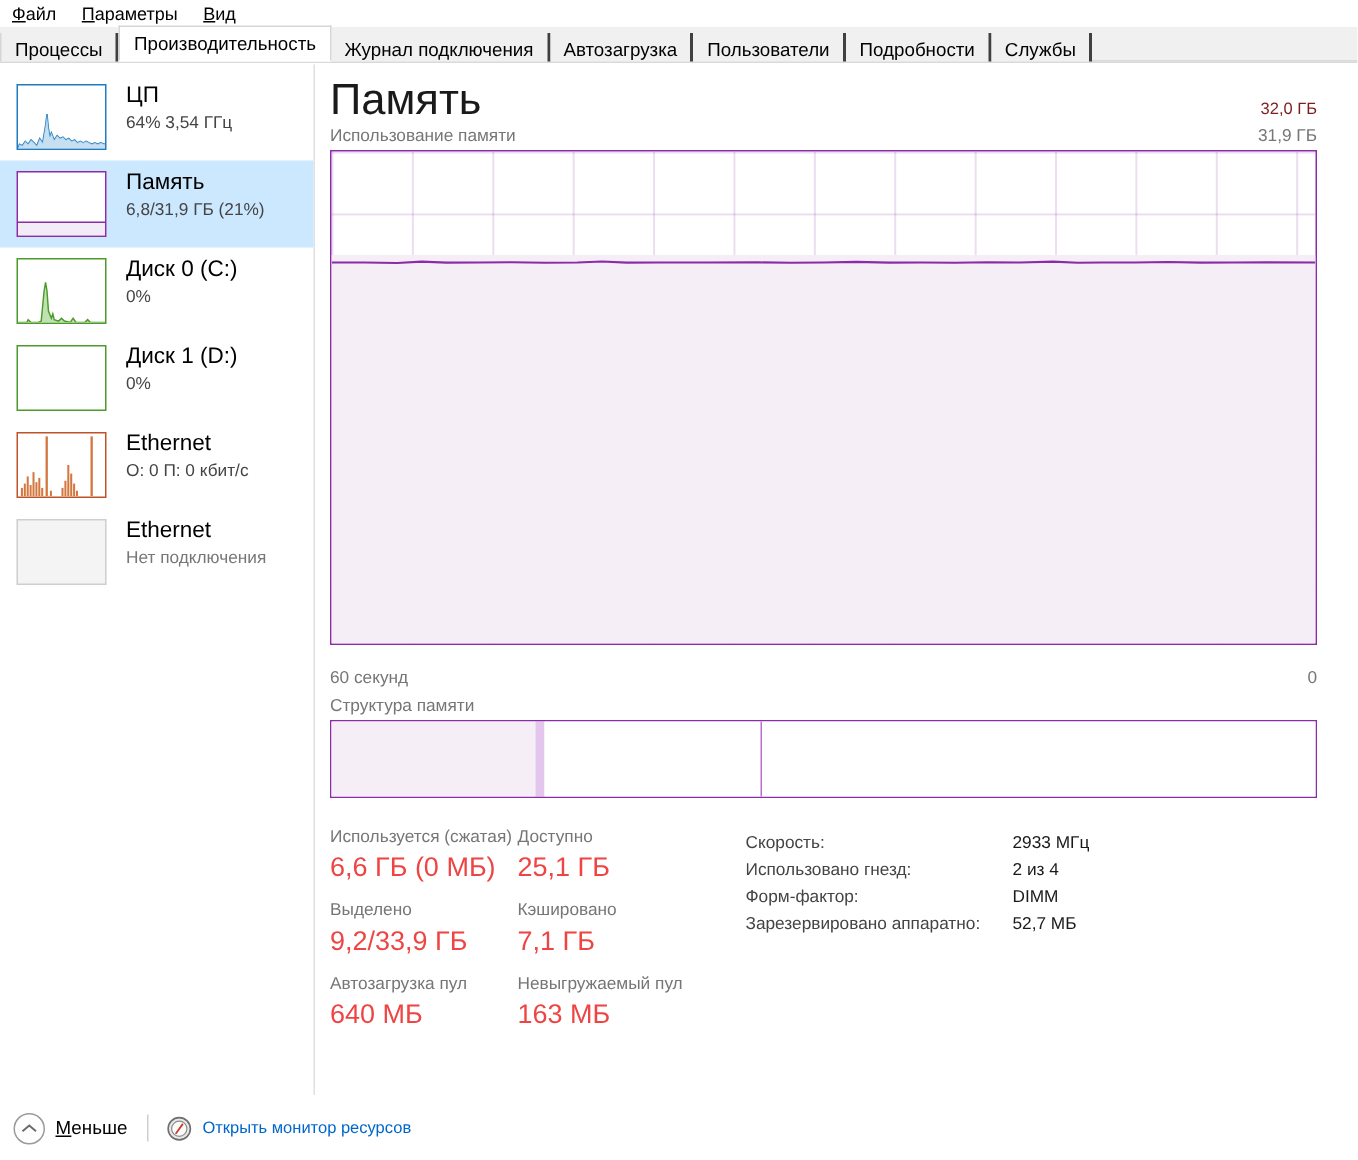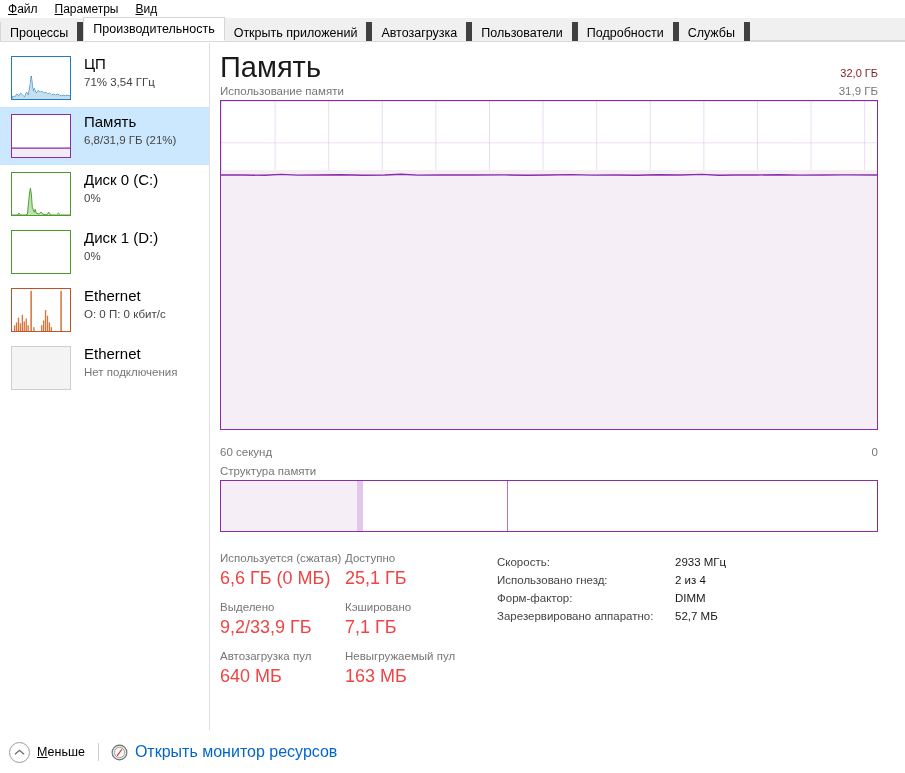--- a/index.html
+++ b/index.html
@@ -51,21 +51,21 @@
     content: "";
     position: absolute;
     left: 0; right: 0; bottom: 0;
     height: 1px;
     background: #d9d9d9;
   }
   .tab {
     font-size: 12.5px;
     padding: 3px 9px 4px 9px;
     background: #f0f0f0;
-    border-right: 6px solid #404040;
+    border-right: 2px solid #404040;
     color: #000;
     line-height: 16px;
     height: 19px;
     box-sizing: border-box;
     cursor: default;
     white-space: nowrap;
     position: relative;
     z-index: 2;
   }
   .tab:first-child { border-left: 1px solid #d6d6d6; }
@@ -300,21 +300,21 @@
     display: flex;
     align-items: center;
     cursor: pointer;
   }
   #res-icon {
     width: 17px; height: 17px;
     margin-right: 7px;
     flex: 0 0 auto;
   }
   #res-label {
-    font-size: 16px;
+    font-size: 11px;
     color: #0066cc;
   }
 </style>
 </head>
 <body>
 
 <div id="menubar">
   <div class="menu-item">
     <span class="ul">Ф</span><span>айл</span>
   </div>
@@ -322,41 +322,41 @@
     <span class="ul">П</span><span>араметры</span>
   </div>
   <div class="menu-item">
     <span class="ul">В</span><span>ид</span>
   </div>
 </div>
 
 <div id="tabstrip">
   <div class="tab">Процессы</div>
   <div class="tab active">Производительность</div>
-  <div class="tab">Открыть приложений</div>
+  <div class="tab">Журнал подключения</div>
   <div class="tab">Автозагрузка</div>
   <div class="tab">Пользователи</div>
   <div class="tab">Подробности</div>
   <div class="tab">Службы</div>
 </div>
 
 <div id="content">
 
   <div id="sidebar">
 
     <div class="side-item">
       <div class="side-thumb" style="border:1px solid #1f7cc0;">
         <svg viewBox="0 0 60 44" preserveAspectRatio="none" style="width:100%;height:100%;display:block;">
           <polyline points="0,44 1,41 3,42 5,39 7,41 9,38 11,40 13,42 15,37 17,40 19,28 20,20 21,30 22,36 23,33 25,38 27,35 29,37 31,36 33,38 35,37 37,39 39,38 41,40 43,39 45,40 47,39 49,40 51,41 53,40 55,41 57,40 60,41" fill="none" stroke="#1f7cc0" stroke-width="1"></polyline>
           <polygon points="0,44 1,41 3,42 5,39 7,41 9,38 11,40 13,42 15,37 17,40 19,28 20,20 21,30 22,36 23,33 25,38 27,35 29,37 31,36 33,38 35,37 37,39 39,38 41,40 43,39 45,40 47,39 49,40 51,41 53,40 55,41 57,40 60,41 60,44" fill="#bcd9ef" opacity="0.85"></polygon>
         </svg>
       </div>
       <div class="side-text">
         <div class="side-title">ЦП</div>
-        <div class="side-sub">71% 3,54 ГГц</div>
+        <div class="side-sub">64% 3,54 ГГц</div>
       </div>
     </div>
 
     <div class="side-item selected">
       <div class="side-thumb" style="border:1px solid #8a2ba8;">
         <svg viewBox="0 0 60 44" preserveAspectRatio="none" style="width:100%;height:100%;display:block;">
           <rect x="0" y="34.7" width="60" height="9.3" fill="#f3ebf6"></rect>
           <line x1="0" y1="34.7" x2="60" y2="34.7" stroke="#8a2ba8" stroke-width="1.1"></line>
         </svg>
       </div>

